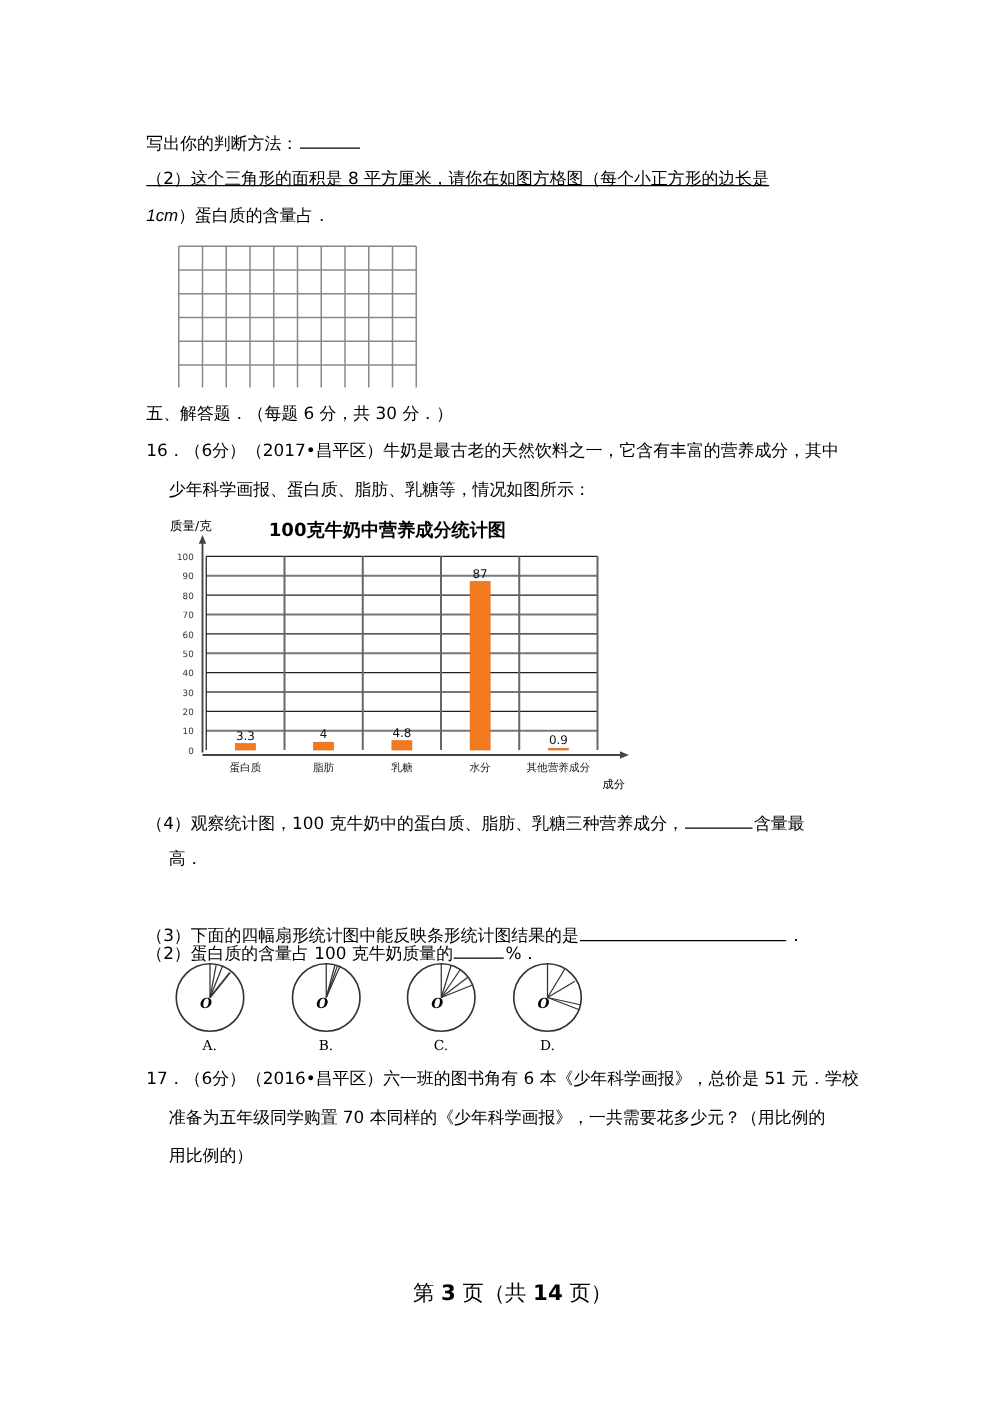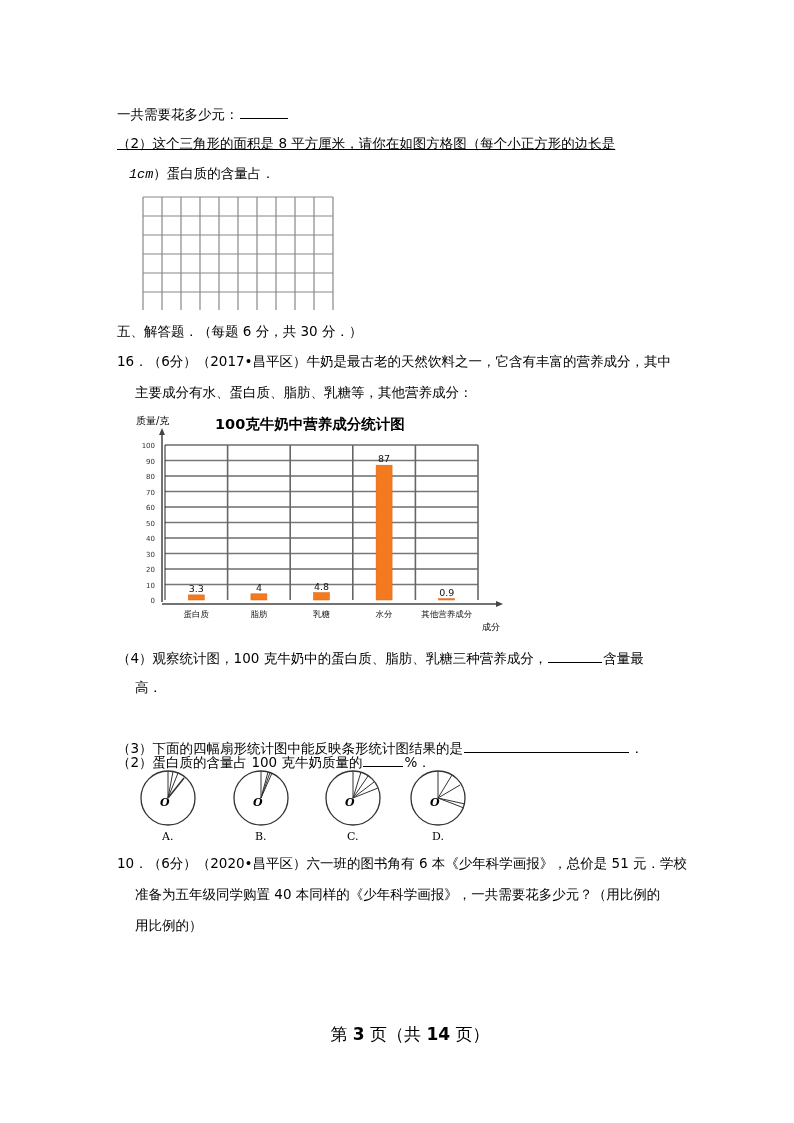--- a/index.html
+++ b/index.html
@@ -1,32 +1,32 @@
 <!DOCTYPE html>
 <html><head>
 <meta charset="utf-8">
 <style>
   html, body { margin: 0; padding: 0; background: #ffffff; }
   body { width: 794px; height: 1123px; position: relative; overflow: hidden;
          font-family: "DejaVu Sans", sans-serif; color: #000; font-size: 13.5px; }
   .line { position: absolute; white-space: nowrap; line-height: 18px; }
   .blank { display: inline-block; border-bottom: 1px solid #000; height: 14px; vertical-align: baseline; margin: 0 1px; }
   .bold { font-weight: normal; }
-  .it { font-style: italic; font-family: Liberation Mono, monospace; margin-left: 12px; }
+  .it { font-style: italic; font-family: Liberation Sans, sans-serif; }
   #grid { position: absolute; left: 142px; top: 196px; }
   #chart { position: absolute; left: 130px; top: 405px; }
   .pies { position: absolute; top: 768px; left: 130px; }
   .footer { position: absolute; top: 1023px; left: 13px; width: 794px; text-align: center; font-size: 17px; }
   .footer b { font-weight: bold; }
 </style>
 </head>
 <body>
 
 <div class="line" style="top:104px;left:117px;">
-  <span>一共需要花多少元：</span><span class="blank" style="width:48px;"></span>
+  <span>写出你的判断方法：</span><span class="blank" style="width:48px;"></span>
 </div>
 <div class="line" style="top:134px;left:117px;text-decoration:underline;">（2）这个三角形的面积是 8 平方厘米，请你在如图方格图（每个小正方形的边长是</div>
 <div class="line" style="top:164px;left:117px;">
   <span class="it">1cm</span><span>）蛋白质的含量占．</span>
 </div>
 
 <svg id="grid" width="194" height="114">
     <line x1="1" y1="1" x2="1" y2="115" stroke="#888" stroke-width="1.2"></line>
     <line x1="20" y1="1" x2="20" y2="115" stroke="#888" stroke-width="1.2"></line>
     <line x1="39" y1="1" x2="39" y2="115" stroke="#888" stroke-width="1.2"></line>
@@ -43,21 +43,21 @@
     <line x1="1" y1="39" x2="191" y2="39" stroke="#888" stroke-width="1.2"></line>
     <line x1="1" y1="58" x2="191" y2="58" stroke="#888" stroke-width="1.2"></line>
     <line x1="1" y1="77" x2="191" y2="77" stroke="#888" stroke-width="1.2"></line>
     <line x1="1" y1="96" x2="191" y2="96" stroke="#888" stroke-width="1.2"></line>
     <line x1="1" y1="115" x2="191" y2="115" stroke="#888" stroke-width="1.2"></line>
   </svg>
 
 <div class="line bold" style="top:322px;left:117px;">五、解答题．（每题 6 分，共 30 分．）</div>
 
 <div class="line" style="top:352px;left:117px;">16．（6分）（2017•昌平区）牛奶是最古老的天然饮料之一，它含有丰富的营养成分，其中</div>
-<div class="line" style="top:383px;left:135px;">主要成分有水、蛋白质、脂肪、乳糖等，其他营养成分：</div>
+<div class="line" style="top:383px;left:135px;">少年科学画报、蛋白质、脂肪、乳糖等，情况如图所示：</div>
 
 <svg id="chart" width="380" height="230">
   <text id="ylabel" x="6" y="19" font-size="10" font-family="DejaVu Sans, sans-serif">质量/克</text>
   <text id="ctitle" x="85" y="24" font-size="14.5" font-weight="bold" font-family="DejaVu Sans, sans-serif">100克牛奶中营养成分统计图</text>
   <text id="xlabel" x="352" y="225" font-size="9" font-family="DejaVu Sans, sans-serif">成分</text>
   <g id="chart-grid">
       <line x1="32" y1="197" x2="32" y2="26" stroke="#444" stroke-width="1.5"></line>
       <polygon points="29,30 35,30 32,23" fill="#444"></polygon>
       <line x1="32" y1="199" x2="368" y2="199" stroke="#444" stroke-width="1.5"></line>
       <polygon points="366,196 366,202 373,199" fill="#444"></polygon>
@@ -153,22 +153,22 @@
     <line x1="28" y1="30" x2="28" y2="3" stroke="#333"></line>
     <line x1="28" y1="30" x2="42" y2="7" stroke="#333"></line>
     <line x1="28" y1="30" x2="50" y2="17" stroke="#333"></line>
     <line x1="28" y1="30" x2="55" y2="36" stroke="#333"></line>
     <line x1="28" y1="30" x2="54" y2="40" stroke="#333"></line>
     <text x="20" y="38" font-size="11" font-style="italic" font-weight="bold" font-family="DejaVu Serif, serif">O</text>
     <text x="22" y="72" font-size="11" font-family="DejaVu Serif, serif">D.</text>
   </g>
 </svg>
 
-<div class="line" style="top:854px;left:117px;">10．（6分）（2020•昌平区）六一班的图书角有 6 本《少年科学画报》，总价是 51 元．学校</div>
-<div class="line" style="top:885px;left:135px;">准备为五年级同学购置 40 本同样的《少年科学画报》，一共需要花多少元？（用比例的</div>
+<div class="line" style="top:854px;left:117px;">17．（6分）（2016•昌平区）六一班的图书角有 6 本《少年科学画报》，总价是 51 元．学校</div>
+<div class="line" style="top:885px;left:135px;">准备为五年级同学购置 70 本同样的《少年科学画报》，一共需要花多少元？（用比例的</div>
 <div class="line" style="top:916px;left:135px;">用比例的）</div>
 
 <div class="footer">
   <span>第</span>
   <b>3</b>
   <span>页（共</span>
   <b>14</b>
   <span>页）</span>
 </div>
 

